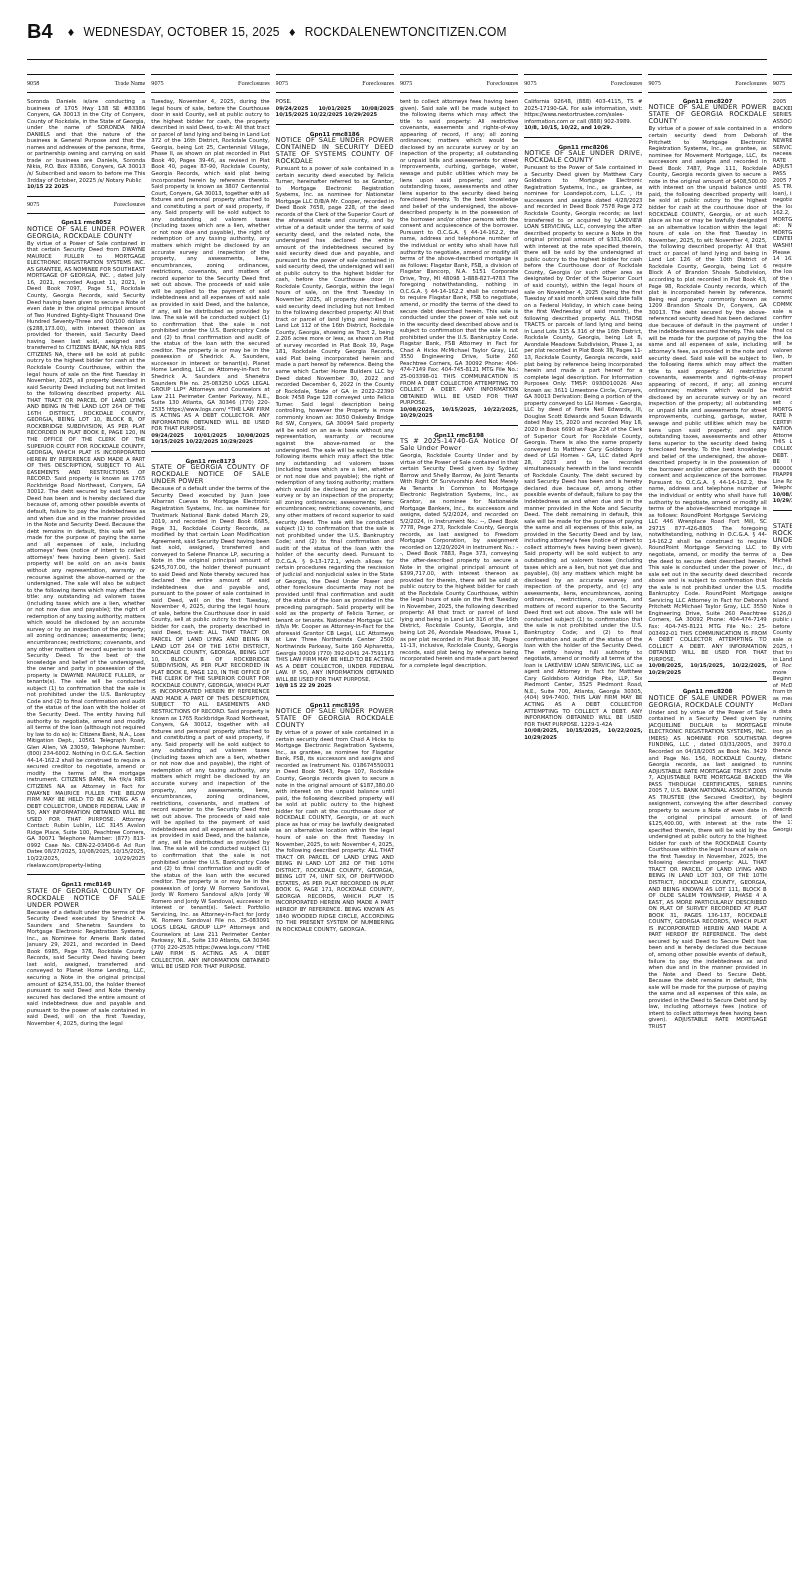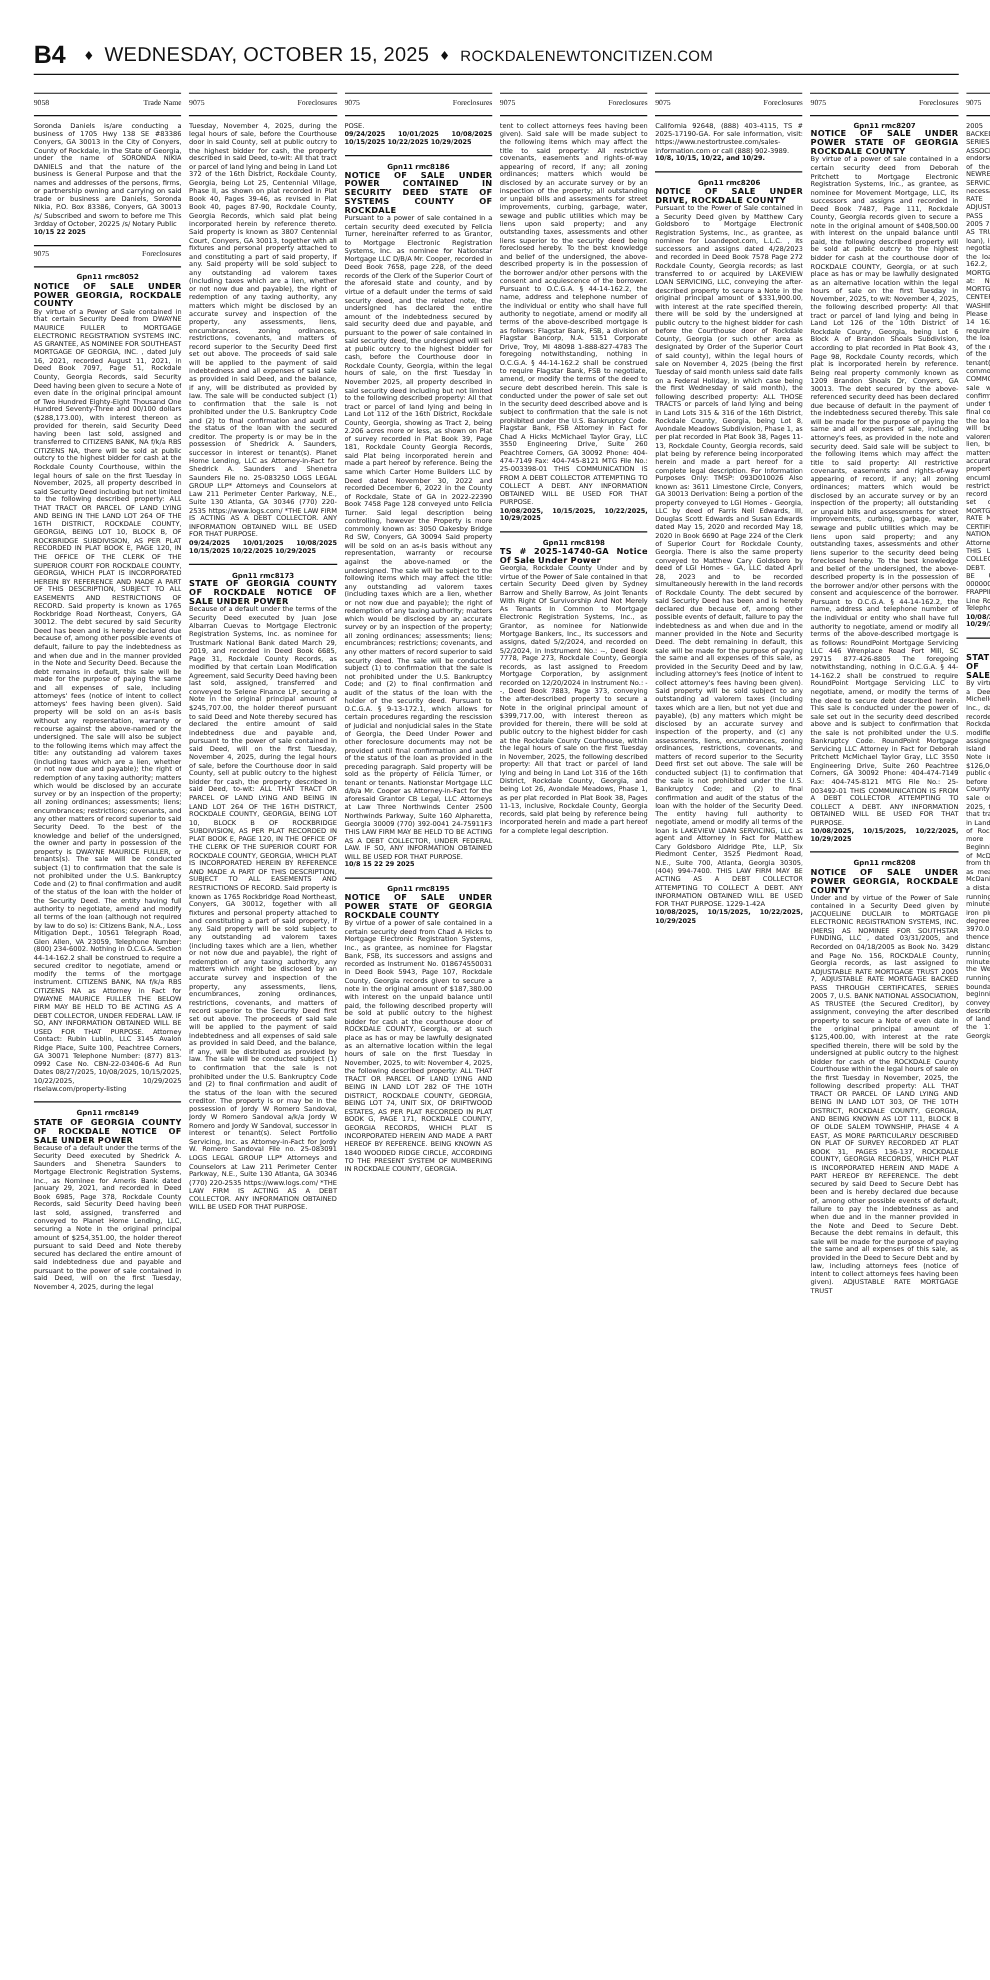--- a/index.html
+++ b/index.html
@@ -1,28 +1,28 @@
 <!DOCTYPE html>
 <html><head>
 <meta charset="utf-8">
 <style>
   html, body { margin:0; padding:0; background:#fff; }
   body { width:792px; height:1584px; overflow:hidden; position:relative; font-family:"DejaVu Sans", sans-serif; color:#111; }
-  .masthead { position:absolute; left:27px; top:36px; width:740px; height:24px; border-bottom:1.5px solid #111; display:flex; align-items:flex-end; padding-bottom:5px; box-sizing:border-box; }
+  .masthead { position:absolute; left:27px; top:36px; width:740px; height:24px; border-bottom:1.5px solid #111; display:flex; align-items:flex-end; padding-bottom:18px; box-sizing:border-box; }
   .masthead .page { font-family:"Liberation Sans", sans-serif; font-weight:bold; font-size:20px; line-height:20px; margin-right:10px; }
   .masthead .diamond { font-size:10px; margin:0 8px 3px 4px; }
-  .masthead .dateline { font-family:"Liberation Sans", sans-serif; font-size:16px; line-height:18px; letter-spacing:0.2px; }
+  .masthead .dateline { font-family:"Liberation Sans", sans-serif; font-size:12px; line-height:18px; letter-spacing:0.2px; }
   .masthead .site { font-family:"Liberation Sans", sans-serif; font-size:12px; line-height:18px; letter-spacing:0.2px; }
   .columns { position:absolute; left:27px; top:74px; width:740px; height:1490px; display:flex; gap:6px; }
   .col { width:118.3px; flex:none; overflow:hidden; position:relative; }
   .colhead { display:flex; justify-content:space-between; font-family:"Liberation Serif", serif; font-size:6.2px; border-top:1.5px solid #111; border-bottom:1px solid #111; padding:4px 0 6px 0; margin-bottom:5px; }
   .text { font-family:"DejaVu Sans", sans-serif; font-size:5.35px; line-height:6.55px; text-align:justify; hyphens:auto; word-wrap:break-word; }
   .text p { margin:0; }
   .notice-id { text-align:center; font-weight:bold; font-size:5.6px; line-height:6.4px; margin-top:4px; }
-  .notice-title { font-family:"DejaVu Sans", sans-serif; font-weight:bold; font-size:6.6px; line-height:7px; letter-spacing:0.2px; }
+  .notice-title { font-family:"DejaVu Sans", sans-serif; font-weight:normal; font-size:6.6px; line-height:7px; letter-spacing:0.2px; }
   .run { font-weight:bold; font-size:5.2px; }
   .rule { border-top:1.3px solid #111; margin:6px 0; }
 </style>
 </head>
 <body>
 
 <div class="masthead">
   <span class="page">B4</span>
   <span class="diamond">♦</span>
   <span class="dateline">WEDNESDAY, OCTOBER 15, 2025</span>

